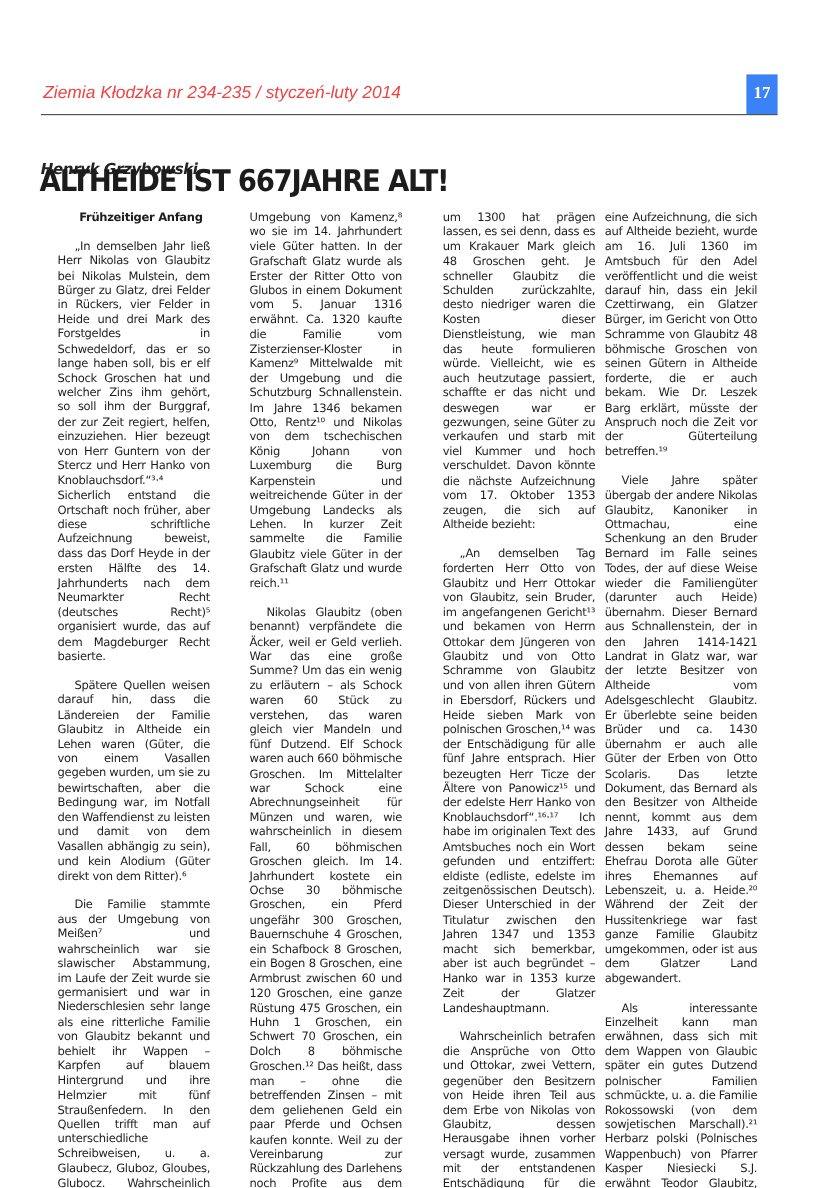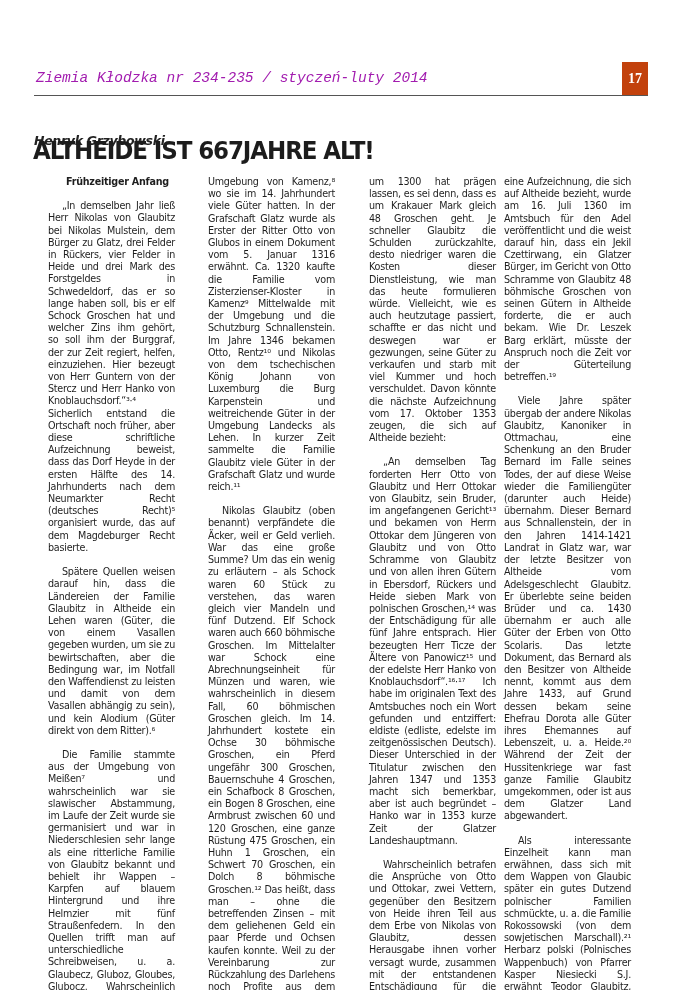--- a/index.html
+++ b/index.html
@@ -1,22 +1,22 @@
 <!DOCTYPE html>
 <html><head>
   <meta charset="utf-8">
   <style>
     html, body { margin: 0; padding: 0; background: #ffffff; }
     body { width: 700px; height: 990px; position: relative; overflow: hidden; color: #1a1a1a; }
     .running-head {
       position: absolute; left: 34px; top: 62px; width: 614px; height: 33px;
       border-bottom: 1px solid #555;
     }
-    .journal { position: absolute; left: 2px; top: 8px; font-family: Liberation Mono, monospace; font-style: italic; font-size: 14.5px; color: #a21caf; }
-    .page-num { position: absolute; right: 0; top: 0; width: 26px; height: 33px; background: #c2410c; color: #fff;
+    .journal { position: absolute; left: 2px; top: 8px; font-family: Liberation Sans, sans-serif; font-style: italic; font-size: 14.5px; color: #ef4444; }
+    .page-num { position: absolute; right: 0; top: 0; width: 26px; height: 33px; background: #3b82f6; color: #fff;
       font-family: "Liberation Serif", serif; font-weight: bold; font-size: 14px; text-align: center; line-height: 33px; }
     .author { position: absolute; left: 34px; top: 118px; font-family: "DejaVu Sans", sans-serif; font-weight: bold; font-style: italic; font-size: 12.5px; color: #222; letter-spacing: -0.3px; margin-top: 15px; }
     .title { position: absolute; left: 33px; top: 136px; font-family: "DejaVu Sans", sans-serif; font-weight: bold; font-size: 25px; letter-spacing: -1.2px; color: #1c1c1c; transform: scaleX(0.92); transform-origin: left top; }
     .columns { position: absolute; top: 174px; left: 36px; width: 629px; height: 810px; }
     .col {
       position: absolute; top: 0; width: 151px;
       font-family: "DejaVu Sans", sans-serif; font-size: 9.6px; line-height: 12.2px;
       text-align: justify; hyphens: manual; color: #1e1e1e; letter-spacing: -0.25px;
     }
     .col p { margin: 12px; text-indent: 14px; }

